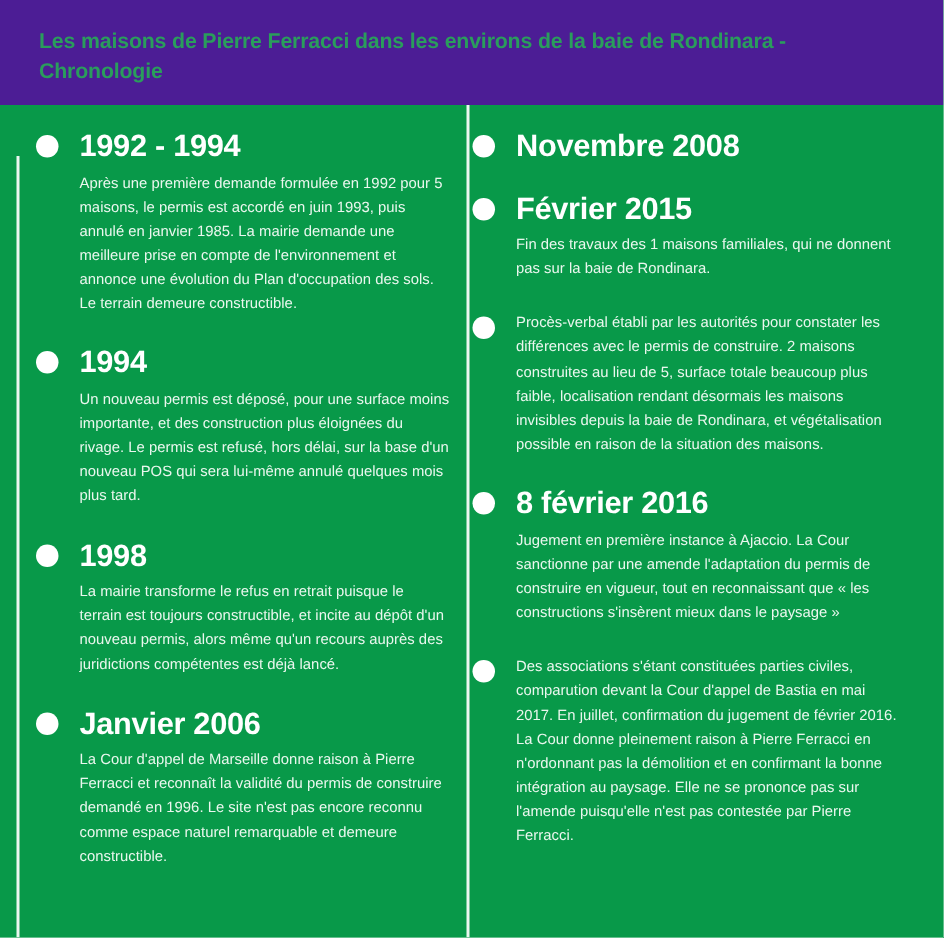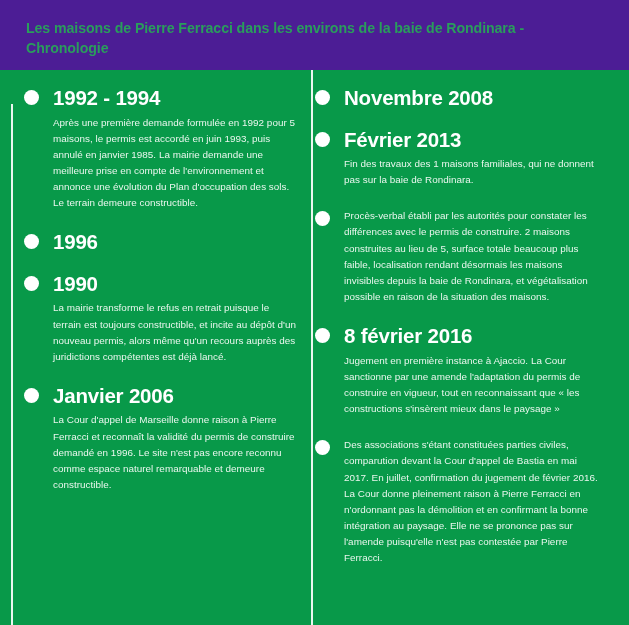--- a/index.html
+++ b/index.html
@@ -132,26 +132,27 @@
 
 
         <div class="entry">
           <span class="dot"></span>
           <h2 class="entry-date">1992 - 1994</h2>
           <p class="entry-body">Après une première demande formulée en 1992 pour 5 maisons, le permis est accordé en juin 1993, puis annulé en janvier 1985. La mairie demande une meilleure prise en compte de l'environnement et annonce une évolution du Plan d'occupation des sols. Le terrain demeure constructible.</p>
         </div>
 
         <div class="entry">
           <span class="dot"></span>
-          <h2 class="entry-date">1996</h2>
+          <h2 class="entry-date">1994</h2>
+          <p class="entry-body">Un nouveau permis est déposé, pour une surface moins importante, et des construction plus éloignées du rivage. Le permis est refusé, hors délai, sur la base d'un nouveau POS qui sera lui-même annulé quelques mois plus tard.</p>
         </div>
 
         <div class="entry">
           <span class="dot"></span>
-          <h2 class="entry-date">1990</h2>
+          <h2 class="entry-date">1998</h2>
           <p class="entry-body">La mairie transforme le refus en retrait puisque le terrain est toujours constructible, et incite au dépôt d'un nouveau permis, alors même qu'un recours auprès des juridictions compétentes est déjà lancé.</p>
         </div>
 
         <div class="entry">
           <span class="dot"></span>
           <h2 class="entry-date">Janvier 2006</h2>
           <p class="entry-body">La Cour d'appel de Marseille donne raison à Pierre Ferracci et reconnaît la validité du permis de construire demandé en 1996. Le site n'est pas encore reconnu comme espace naturel remarquable et demeure constructible.</p>
         </div>
 
       </div>
@@ -161,21 +162,21 @@
       <div class="rail"></div>
       <div class="entries">
 
         <div class="entry">
           <span class="dot"></span>
           <h2 class="entry-date">Novembre 2008</h2>
         </div>
 
         <div class="entry">
           <span class="dot"></span>
-          <h2 class="entry-date">Février 2013</h2>
+          <h2 class="entry-date">Février 2015</h2>
           <p class="entry-body">Fin des travaux des 1 maisons familiales, qui ne donnent pas sur la baie de Rondinara.</p>
         </div>
 
         <div class="entry">
           <span class="dot"></span>
           <p class="entry-body">Procès-verbal établi par les autorités pour constater les différences avec le permis de construire. 2 maisons construites au lieu de 5, surface totale beaucoup plus faible, localisation rendant désormais les maisons invisibles depuis la baie de Rondinara, et végétalisation possible en raison de la situation des maisons.</p>
         </div>
 
         <div class="entry">
           <span class="dot"></span>

